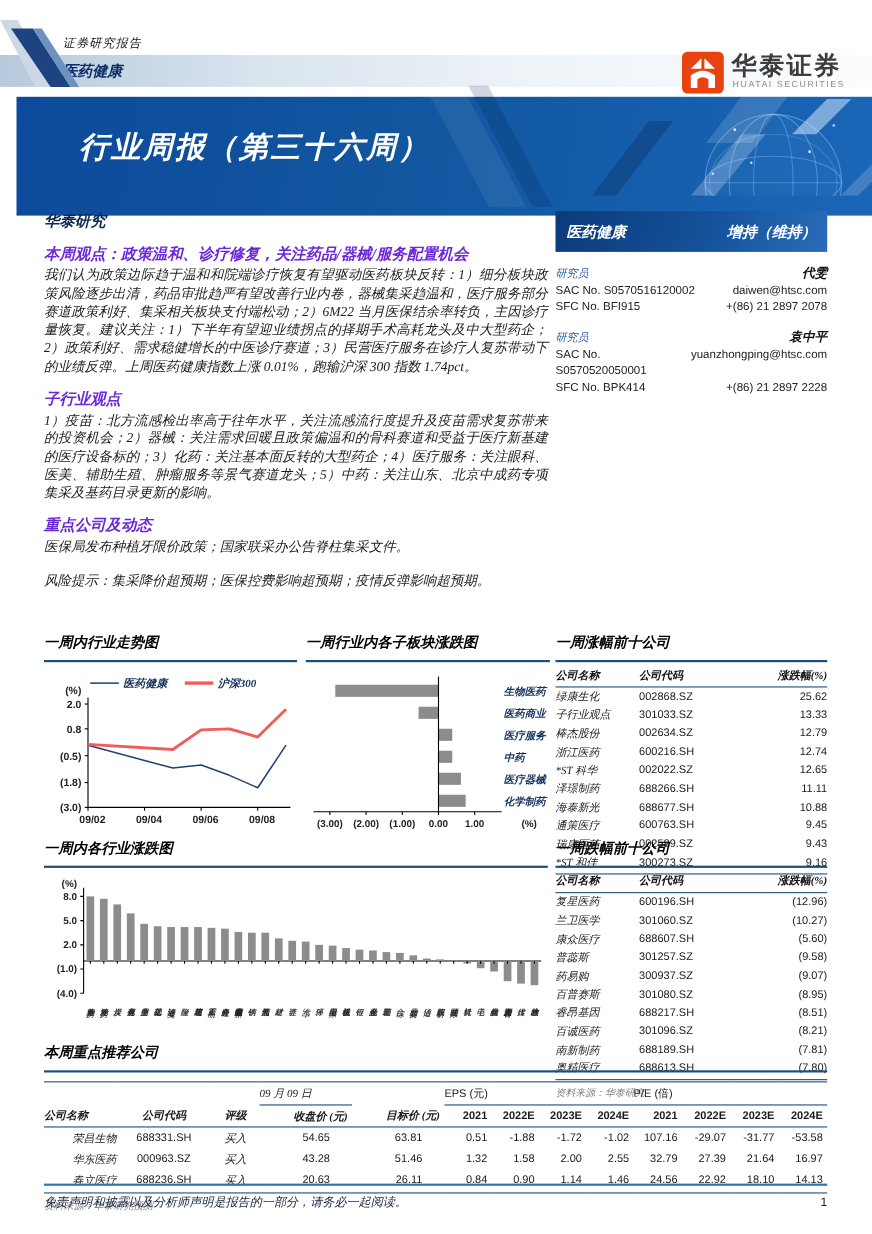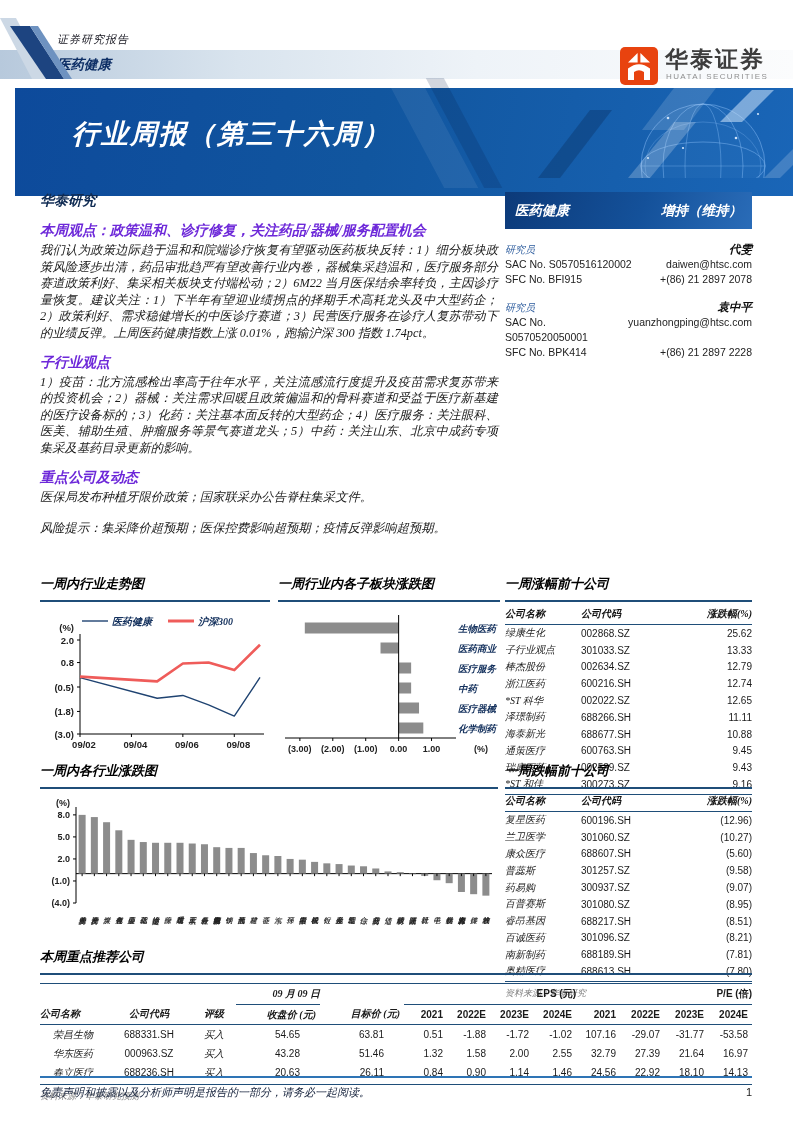--- a/index.html
+++ b/index.html
@@ -59,27 +59,27 @@
   .minitable th.r,.minitable td.r{text-align:right;}
   .minitable td{font-size:10px;padding:1.4px 0;}
   .minitable td.name{width:76px;}
   .minitable td.code{width:110px;}
   .minitable tr.last td{border-bottom:1.6px solid #1f4e79;padding-bottom:3px;margin-top:24px;}
   .source-note{font-size:9px;color:#7f7f7f;margin-top:5px;}
   
   .rec{position:absolute;left:40px;top:948px;width:712px;}
   .rec-table{width:712px;border-collapse:collapse;margin-top:8px;border-top:1px solid #1f4e79;}
   .rec-table th,.rec-table td{font-size:10px;padding:2.5px 0;}
-  .rec-table .grp th{font-weight:bold;text-align:right;padding:3px 0;}
+  .rec-table .grp th{font-weight:normal;text-align:left;padding:3px 0;}
   .rec-table .grp-u{border-bottom:1px solid #1f4e79;}
   .rec-table .cols th{font-weight:bold;border-bottom:1px solid #1f4e79;text-align:right;padding-right:4px;}
   .rec-table .cols th.l{text-align:left;padding-right:0;}
   .rec-table .cols th.c{text-align:center;padding-right:0;}
   .rec-table td{text-align:right;padding-right:4px;}
-  .rec-table td.l{text-align:center;padding-right:0;}
+  .rec-table td.l{text-align:right;padding-right:0;}
   .rec-table td.c{text-align:center;padding-right:0;}
   .rec-table td.pad{padding-right:20px;}
   .rec-table tr.last td{border-bottom:1.6px solid #1f4e79;padding-bottom:4px;}
   
   .footer{position:absolute;left:40px;top:1076px;width:712px;border-top:2px solid #2e74b5;
           padding-top:7px;display:flex;justify-content:space-between;align-items:baseline;}
   .disclaimer{font-size:11px;color:#15223c;}
   .pageno{font-size:11px;color:#222;}
 </style>
 </head>

